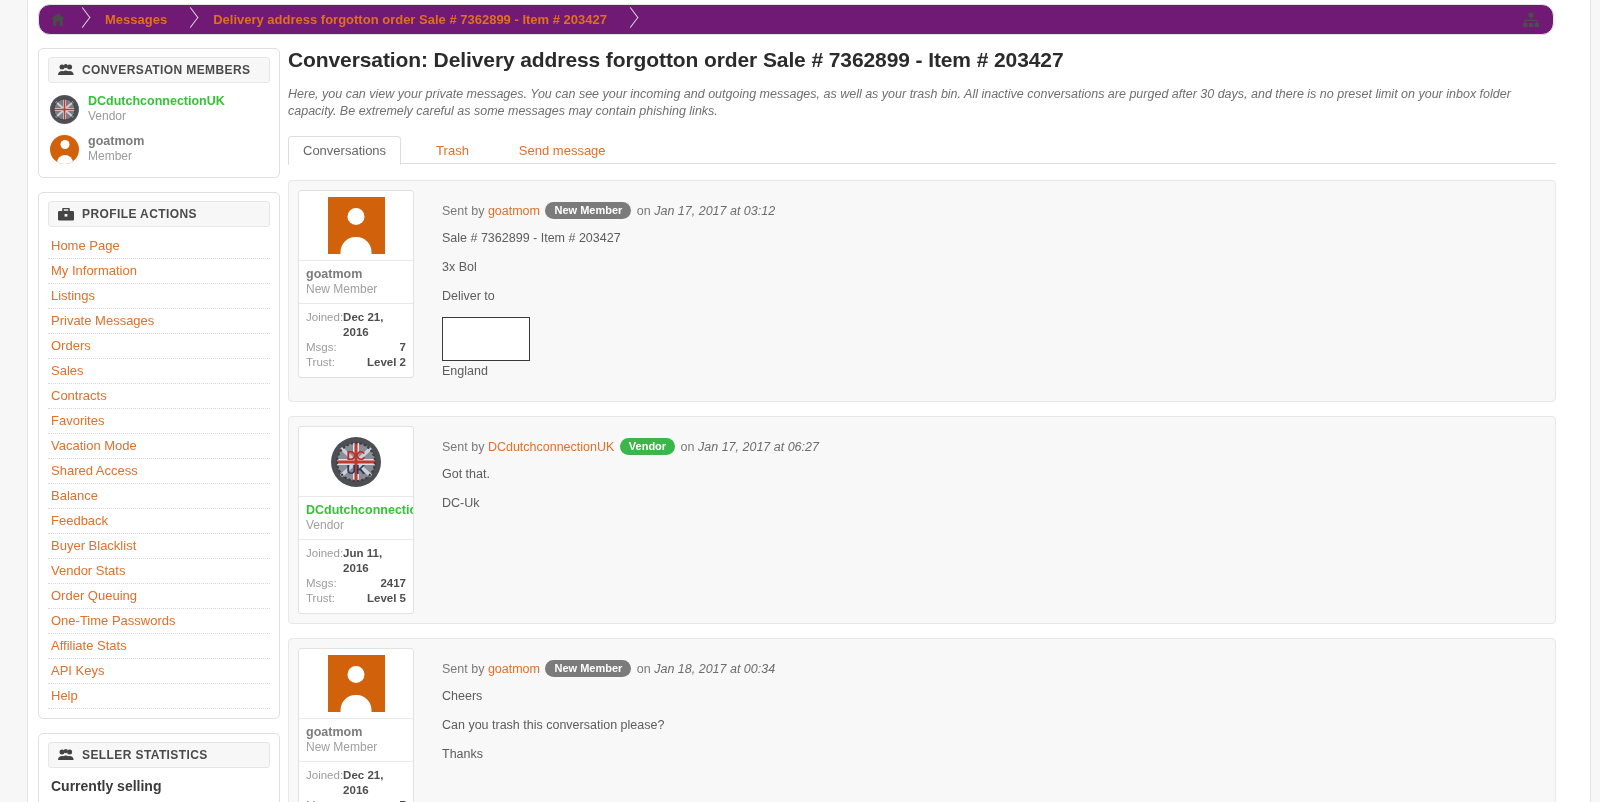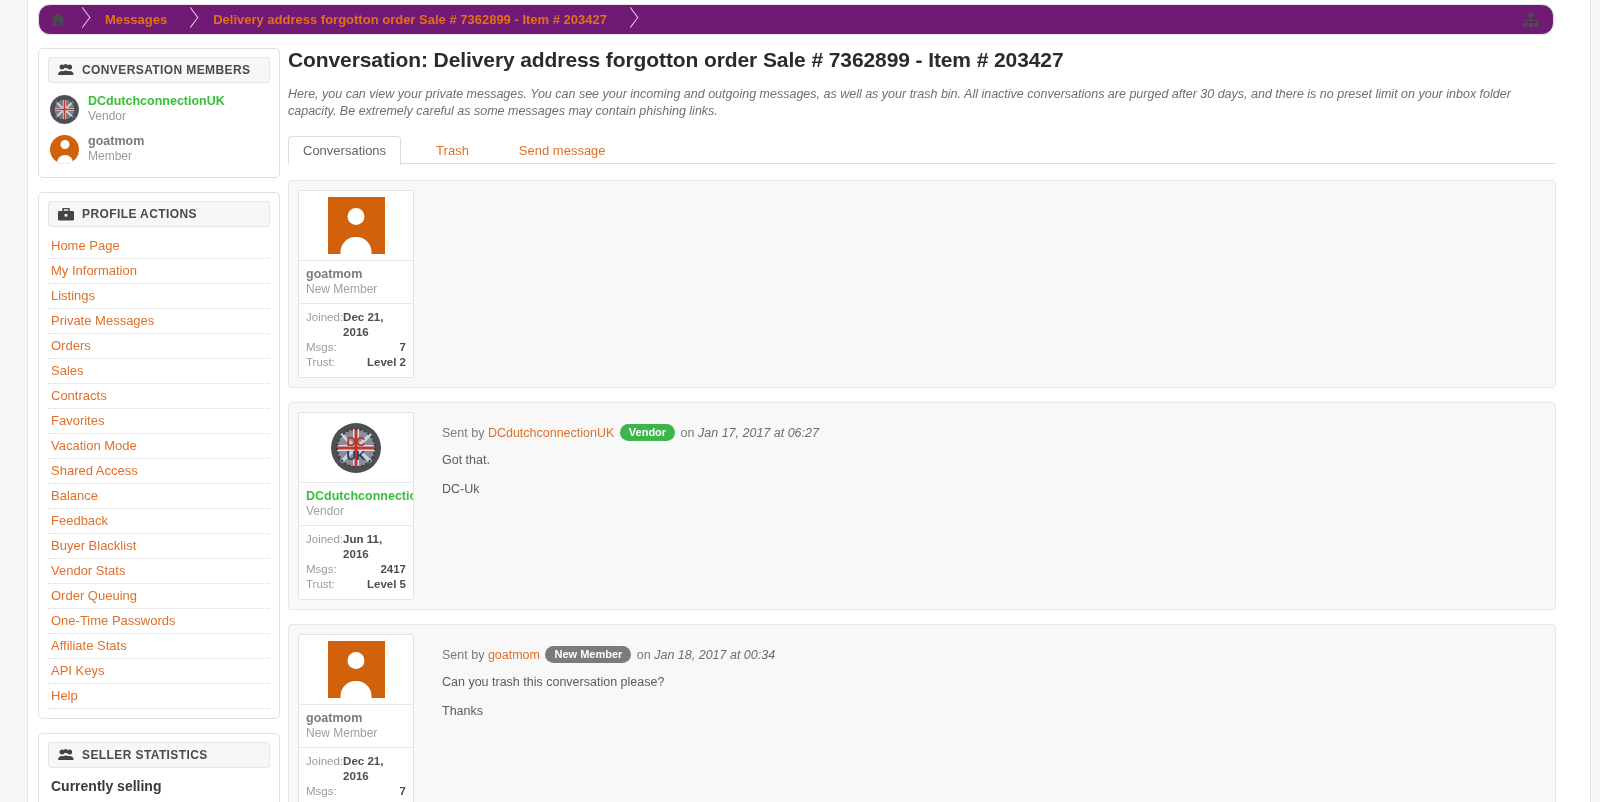--- a/index.html
+++ b/index.html
@@ -439,20 +439,34 @@
           <div class="meta-row">
             <span class="meta-k">Msgs:</span>
             <span class="meta-v">7</span>
           </div>
           <div class="meta-row">
             <span class="meta-k">Trust:</span>
             <span class="meta-v">Level 2</span>
           </div>
         </div>
       </div>
+      <div class="msg-body">
+        <div class="msg-head">
+          <span>Sent by</span>
+          <a class="author" href="#">goatmom</a>
+          <span class="badge gray">New Member</span>
+          <span>on</span>
+          <span class="when">Jan 17, 2017 at 03:12</span>
+        </div>
+        <div class="msg-line">Sale # 7362899 - Item # 203427</div>
+        <div class="msg-line">3x Bol</div>
+        <div class="msg-line">Deliver to</div>
+        <div class="redaction"></div>
+        <div class="msg-line">England</div>
+      </div>
     </div>
 
     <div class="msg">
       <div class="msg-side">
         <div class="side-avatar">
           <div class="sq-avatar dc">
             <svg width="52" height="52" viewBox="0 0 52 52">
               <circle cx="26" cy="26" r="25" fill="#4e4f54"></circle>
               <circle cx="26" cy="26" r="19" fill="#8a8d95"></circle>
               <path d="M7 26h38M26 7v38" stroke="#dde2ea" stroke-width="6"></path>
@@ -519,19 +533,20 @@
         </div>
       </div>
       <div class="msg-body">
         <div class="msg-head">
           <span>Sent by</span>
           <a class="author" href="#">goatmom</a>
           <span class="badge gray">New Member</span>
           <span>on</span>
           <span class="when">Jan 18, 2017 at 00:34</span>
         </div>
+        <div class="msg-line">Cheers</div>
         <div class="msg-line">Can you trash this conversation please?</div>
         <div class="msg-line">Thanks</div>
       </div>
     </div>
 
   </div>
 </div>
 
 </body></html>

